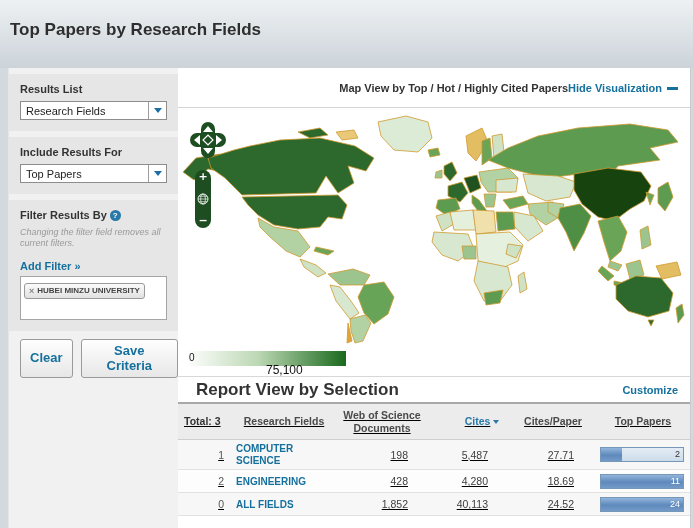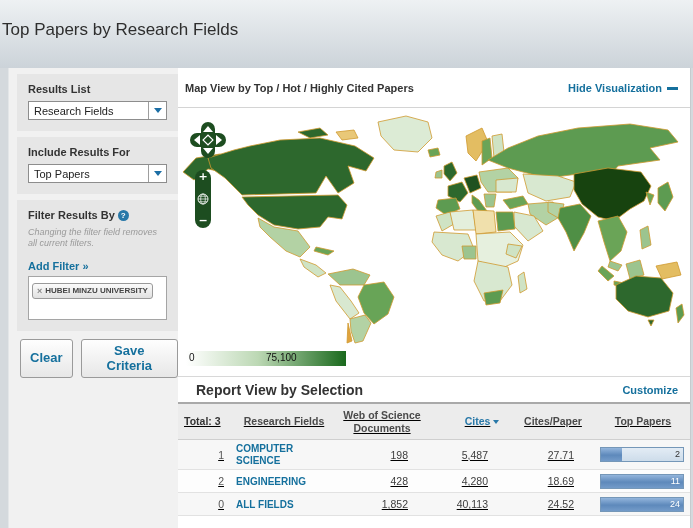--- a/index.html
+++ b/index.html
@@ -3,26 +3,26 @@
 <meta charset="utf-8">
 <style>
   * { margin:0; padding:0; box-sizing:border-box; }
   html,body { background:#d4d9dd; }
   body { font-family:"Liberation Sans","DejaVu Sans",sans-serif; }
   .screen { position:relative; width:693px; height:528px; overflow:hidden; background:#d4d9dd; }
 
   
   .page-header { position:absolute; left:0; top:0; width:693px; height:68px;
     background:linear-gradient(#eef1f3, #ccd3d9); }
-  .page-title { padding:20px 0 0 2px; font-size:17px; font-weight:normal; color:#2e2e2e; }
+  .page-title { padding:20px 0 0 10px; font-size:17px; font-weight:bold; color:#2e2e2e; }
 
   
   .sidebar { position:absolute; left:8px; top:68px; width:170px; height:460px;
     background:#f1f1f1; border-left:1px solid #e3e6e8; }
-  .side-section { background:#e6e6e6; margin:6px 0 0 8px; padding:9px 11px 11px 11px; }
+  .side-section { background:#e6e6e6; margin:6px 0 0 0; padding:9px 11px 11px 11px; }
   .side-label { font-size:11px; font-weight:bold; color:#333; margin-bottom:6px; }
   .selectbox { display:flex; align-items:center; height:19px; background:#fff;
     border:1px solid #8d8d8d; font-size:11px; color:#222; cursor:pointer; }
   .selectbox .sel-text { flex:1; padding-left:5px; white-space:nowrap; overflow:hidden; }
   .sel-caret { width:18px; height:17px; border-left:1px solid #9e9e9e; display:flex;
     align-items:center; justify-content:center; }
   .tri-down { width:0; height:0; border-left:4px solid transparent; border-right:4px solid transparent;
     border-top:5px solid #1b6ea5; }
   .help-icon { display:inline-block; width:11px; height:11px; border-radius:50%;
     background:#2878a8; color:#fff; font-size:8px; font-weight:bold; text-align:center;
@@ -37,44 +37,44 @@
   .btn-row { margin:8px 0 0 11px; display:flex; gap:8px; }
   .btn { border:1px solid #9a9a9a; border-radius:3px; background:linear-gradient(#fefefe,#e7e7e7);
     color:#15709d; font-weight:bold; font-size:13px; padding:3px 9px 4px 9px; cursor:pointer;
     font-family:"Liberation Sans","DejaVu Sans",sans-serif; }
 
   
   .main { position:absolute; left:178px; top:68px; width:513px; height:460px; background:#fff;
     border-right:1px solid #c6cbce; }
 
   .map-header { height:40px; border-bottom:1px solid #d4d4d4; display:flex; align-items:center;
-    justify-content:space-between; padding:0 12px 0 7px; }
+    justify-content:flex-end; padding:0 12px 0 7px; }
   .map-title { font-size:11px; font-weight:bold; color:#333; }
   .link { color:#15709d; font-weight:bold; font-size:11px; text-decoration:none; cursor:pointer; }
   .minus-glyph { display:inline-block; width:11px; height:3px; background:#15709d; margin-left:5px; vertical-align:2px; }
 
   .map-area { position:relative; height:268px; background:#fff; }
   .map-svg { position:absolute; left:0; top:0; }
 
   .map-controls { position:absolute; left:10px; top:12px; width:40px; }
   .zoombar { margin:6px 0 0 7px; width:16px; height:58px; background:#1d4d20; border-radius:8px;
     display:flex; flex-direction:column; align-items:center; justify-content:space-between;
     padding:2px 0; color:#fff; }
   .zoombar .zbtn { color:#fff; font-size:11px; font-weight:bold; line-height:10px; cursor:pointer;
     font-family:"DejaVu Sans",sans-serif; }
 
   .legend { position:absolute; left:8px; bottom:10px; width:160px; height:15px;
     background:linear-gradient(90deg,#ffffff,#bcd8b4 45%,#1a691d); }
   .legend .lg-min { position:absolute; left:3px; top:1px; font-size:10px; color:#111; }
-  .legend .lg-max { position:absolute; left:50%; top:1px; font-size:10px; color:#111; }
+  .legend .lg-max { position:absolute; left:50%; top:12px; font-size:12px; color:#111; }
 
   
   .report-header { height:26px; border-top:1px solid #d8d8d8; display:flex; align-items:center;
     justify-content:space-between; padding:0 12px 0 10px; }
-  .report-title { font-size:14px; font-weight:bold; color:#333;padding-left:8px; }
+  .report-title { font-size:17px; font-weight:bold; color:#333;padding-left:8px; }
 
   table.report { width:100%; border-collapse:collapse; table-layout:fixed;text-decoration:underline; }
   table.report col.c-rank{width:56px;} table.report col.c-field{width:100px;}
   table.report col.c-docs{width:96px;} table.report col.c-cites{width:80px;}
   table.report col.c-cpp{width:86px;} table.report col.c-top{width:auto;}
   thead th { background:#ececec; border-top:2px solid #a9a9a9; border-bottom:1px solid #cfcfcf;
     font-size:10.5px; font-weight:bold; color:#4a4a4a; padding:5px 2px; text-align:center; line-height:1.2; }
   thead th.th-total { text-align:left; padding-left:6px; color:#333; }
   .cites-sort { color:#2878a8; cursor:pointer; white-space:nowrap;margin-left:24px; }
   .cites-sort .tri-sm { display:inline-block; width:0; height:0; border-left:3px solid transparent;

